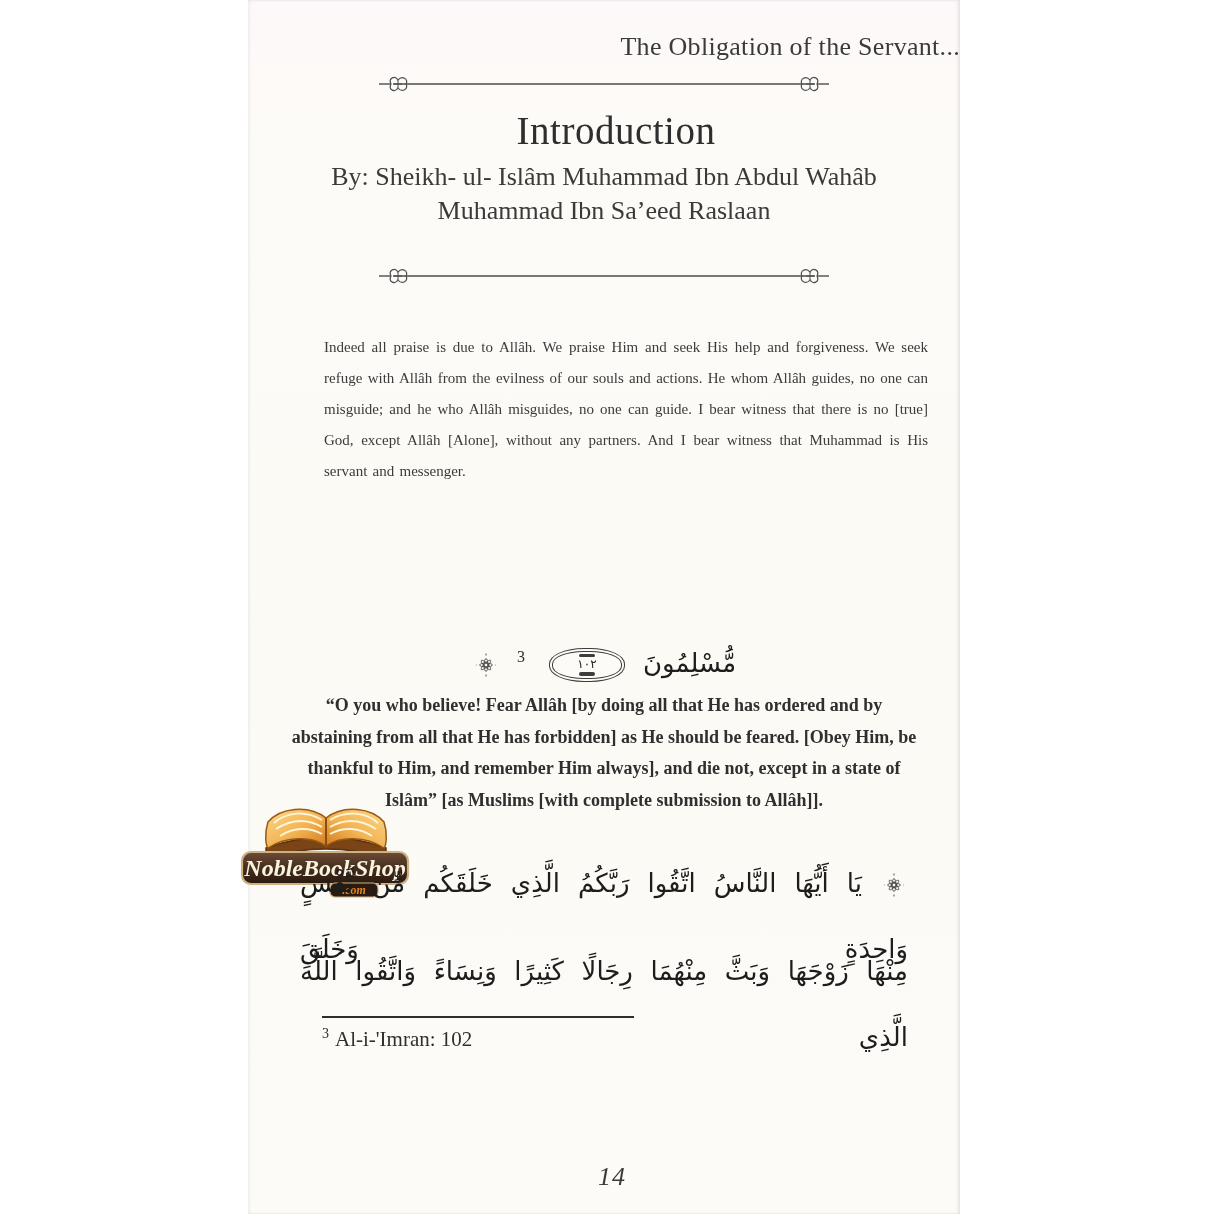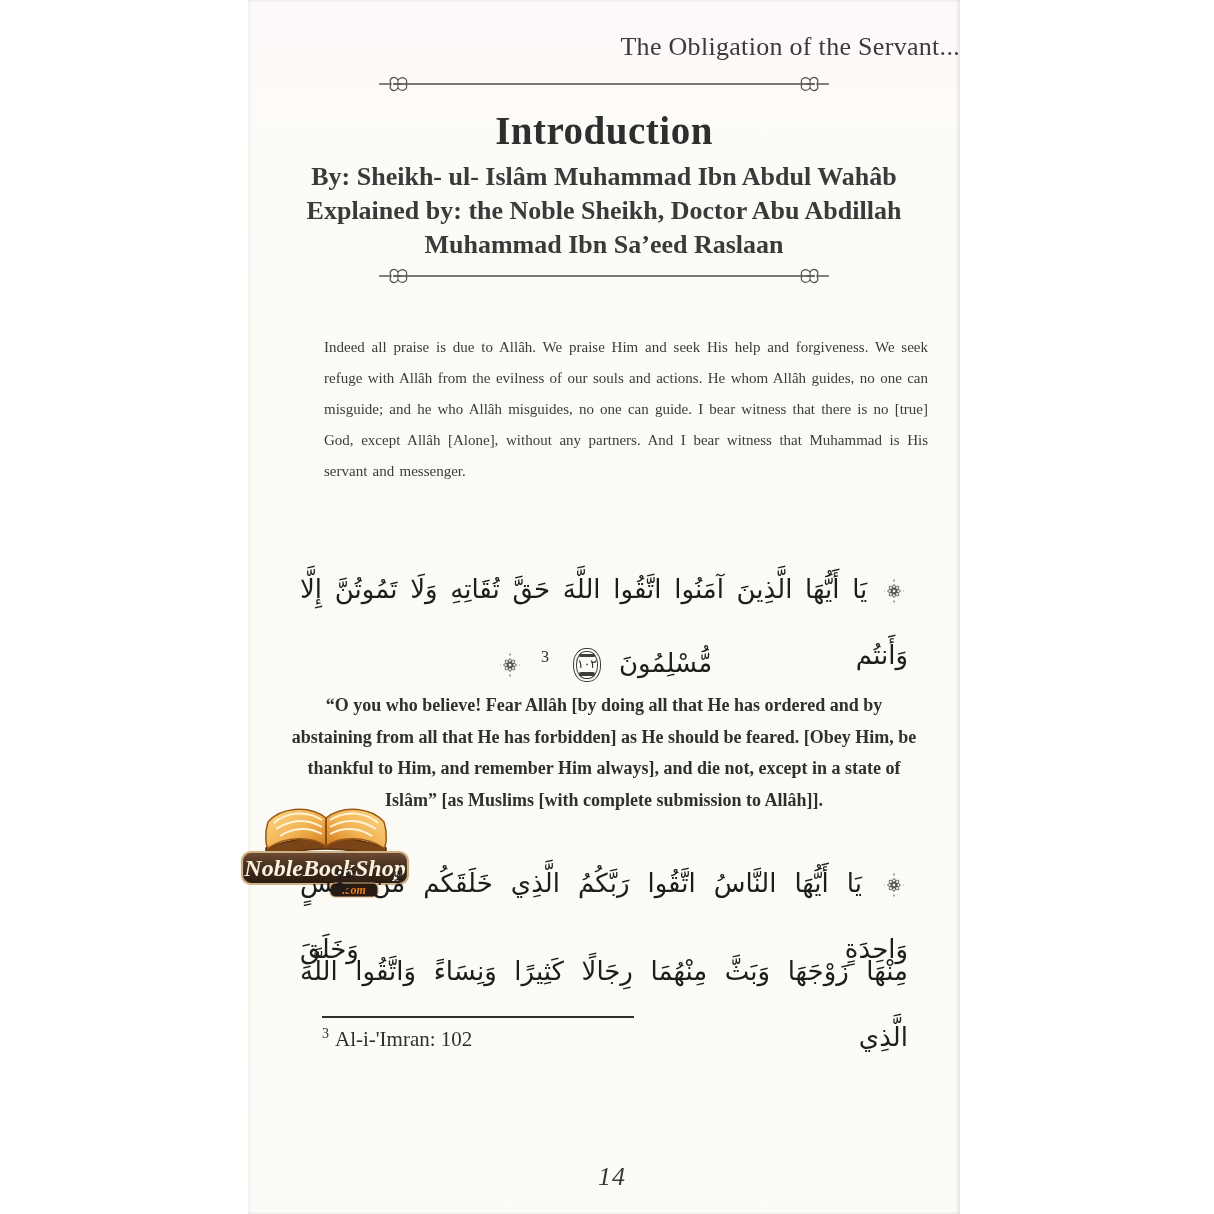--- a/index.html
+++ b/index.html
@@ -19,27 +19,27 @@
     position:absolute;top:32px;left:0;width:100%;
     text-align:right;font-size:26px;color:#3a3a3a;letter-spacing:.3px;
     white-space:nowrap;
   }
   .divider{position:absolute;left:50%;transform:translateX(-50%);width:450px;height:24px;}
   .divider.one{top:72px;}
   .divider.two{top:264px;}
 
   .page-title{
     position:absolute;top:108px;left:0;width:100%;text-align:center;
-    font-size:39px;font-weight:700;color:#2e2e2e;letter-spacing:.5px;
+    font-size:39px;font-weight:400;color:#2e2e2e;letter-spacing:.5px;padding-left:12px;
   }
   .bylines{
     position:absolute;top:160px;left:0;width:100%;text-align:center;
     font-size:26px;line-height:34px;color:#3a3a3a;
   }
-  .bylines div{white-space:nowrap;font-weight:bold;}
+  .bylines div{white-space:nowrap;}
 
   .opening-paragraph{
     position:absolute;top:332px;left:76px;width:604px;
     font-size:15px;line-height:31px;color:#3b3b3b;
     text-align:justify;word-spacing:1.5px;
   }
 
   .qline{
     position:absolute;left:52px;width:608px;
     direction:rtl;unicode-bidi:isolate;
@@ -47,21 +47,21 @@
     font-size:26px;color:#1d1d1d;
     text-align:justify;text-align-last:justify;
     line-height:66px;word-spacing:3px;
   }
   .qline.last-center{text-align:center;text-align-last:center;}
   .rosette{vertical-align:middle;margin:0 4px;}
   .ayah-medallion{
     display:inline-block;vertical-align:middle;
     border:1.6px solid #3d3d3d;border-radius:46%;
     outline:1px solid #3d3d3d;outline-offset:2.5px;
-    padding:1px 0;margin:0 10px;line-height:normal;
+    padding:1px 24px;margin:0 10px;line-height:normal;
     background:#fdfbf7;
   }
   .ayah-medallion::before,.ayah-medallion::after{
     content:"";display:block;height:3.5px;border-radius:2px;background:#3d3d3d;margin:1px 2px;
   }
   .ayah-num{display:block;font-size:12px;line-height:13px;text-align:center;color:#1d1d1d;}
   .q-footref{
     font-family:"Liberation Serif",serif;font-size:16px;color:#2d2d2d;
     vertical-align:super;line-height:normal;margin:0 6px;
   }
@@ -153,38 +153,31 @@
     <svg class="divider one" viewBox="0 0 450 24">
       <line x1="14" y1="12" x2="436" y2="12" class="orn-stroke" stroke-width="1.4"></line>
       <use href="#orn-end"></use>
       <use href="#orn-end" transform="translate(450,0) scale(-1,1)"></use>
     </svg>
 
     <div class="page-title">Introduction</div>
 
     <div class="bylines">
       <div>By: Sheikh- ul- Islâm Muhammad Ibn Abdul Wahâb</div>
-      <div>Explained by: the Noble Sheikh, Doctor Abu Abdillah</div>
       <div>Muhammad Ibn Sa’eed Raslaan</div>
     </div>
 
     <svg class="divider two" viewBox="0 0 450 24">
       <line x1="14" y1="12" x2="436" y2="12" class="orn-stroke" stroke-width="1.4"></line>
       <use href="#orn-end"></use>
       <use href="#orn-end" transform="translate(450,0) scale(-1,1)"></use>
     </svg>
 
     <div class="opening-paragraph">Indeed all praise is due to Allâh. We praise Him and seek His help and forgiveness. We seek refuge with Allâh from the evilness of our souls and actions. He whom Allâh guides, no one can misguide; and he who Allâh misguides, no one can guide. I bear witness that there is no [true] God, except Allâh [Alone], without any partners. And I bear witness that Muhammad is His servant and messenger.</div>
 
-    <div class="qline" style="top:556px;" dir="rtl">
-      <svg class="rosette" width="20" height="26" viewBox="0 0 20 26">
-          <use href="#rosette-g"></use>
-        </svg>
-      <span>يَا أَيُّهَا الَّذِينَ آمَنُوا اتَّقُوا اللَّهَ حَقَّ تُقَاتِهِ وَلَا تَمُوتُنَّ إِلَّا وَأَنتُم</span>
-    </div>
 
     <div class="qline last-center" style="top:630px;" dir="rtl">
       <span>مُّسْلِمُونَ</span>
       <span class="ayah-medallion"><span class="ayah-num">١٠٢</span></span>
       <span class="q-footref">3</span>
       <svg class="rosette" width="20" height="26" viewBox="0 0 20 26">
           <use href="#rosette-g"></use>
         </svg>
     </div>
 

